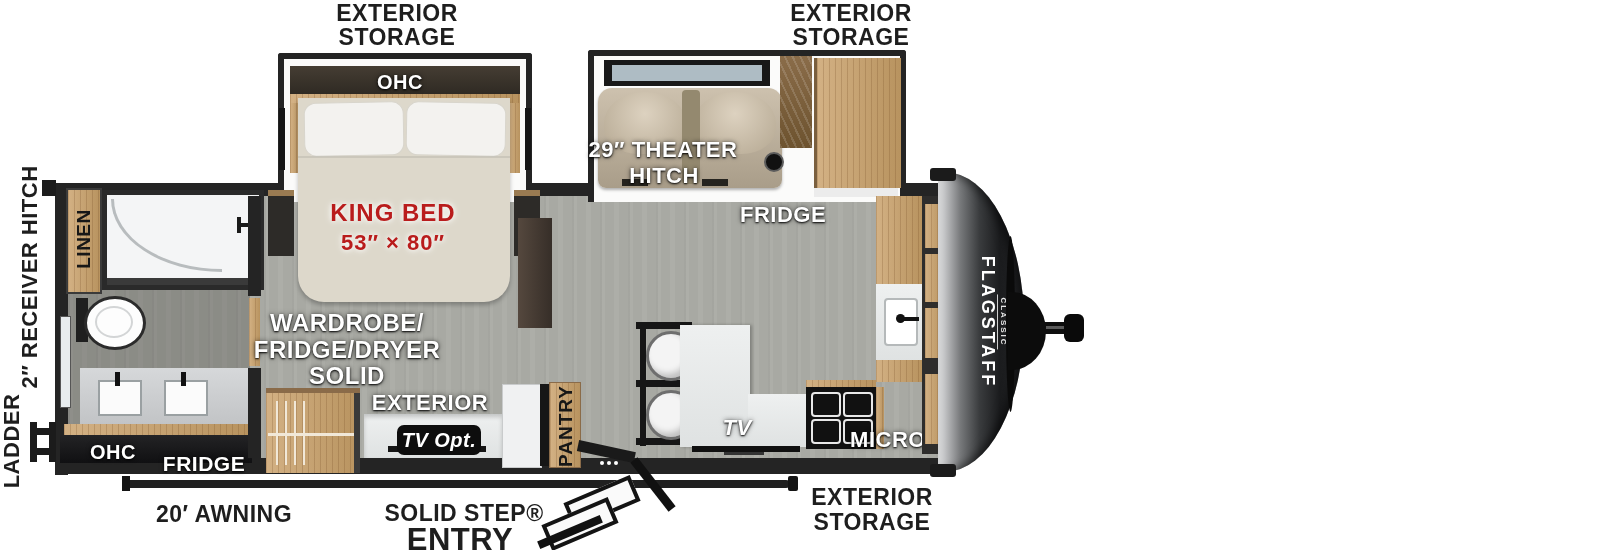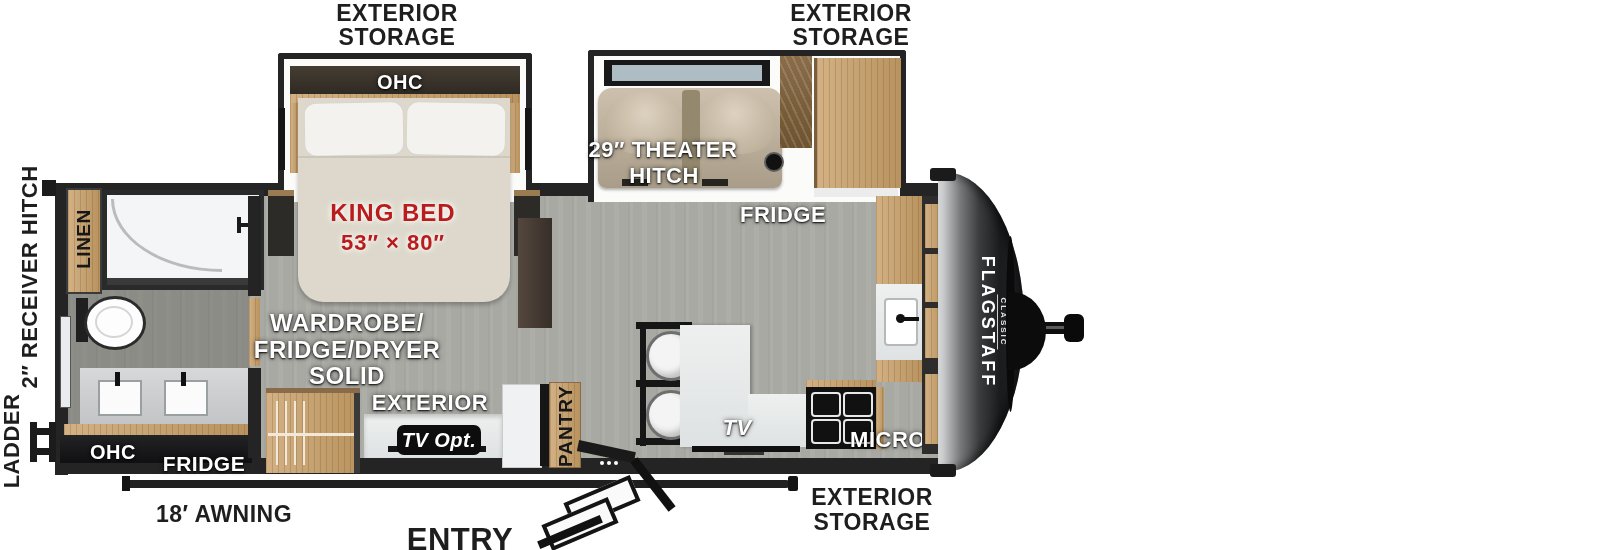--- a/index.html
+++ b/index.html
@@ -220,20 +220,21 @@
 
   <span class="lbl out" style="left:397px;top:13px;font-size:23px;">EXTERIOR</span>
   <span class="lbl out" style="left:397px;top:37px;font-size:23px;">STORAGE</span>
 
   <span class="lbl out" style="left:851px;top:13px;font-size:23px;">EXTERIOR</span>
   <span class="lbl out" style="left:851px;top:37px;font-size:23px;">STORAGE</span>
 
   <span class="lbl rot out" style="left:30px;top:277px;font-size:22px;">2″ RECEIVER HITCH</span>
   <span class="lbl rot out" style="left:12px;top:441px;font-size:22px;">LADDER</span>
 
-  <span class="lbl out" style="left:224px;top:514px;font-size:23px;">18′ AWNING</span>
-
+  <span class="lbl out" style="left:224px;top:514px;font-size:23px;">20′ AWNING</span>
+
+  <span class="lbl out" style="left:464px;top:513px;font-size:23px;">SOLID STEP®</span>
   <span class="lbl out" style="left:460px;top:539px;font-size:31px;">ENTRY</span>
 
   <span class="lbl out" style="left:872px;top:497px;font-size:23px;">EXTERIOR</span>
   <span class="lbl out" style="left:872px;top:522px;font-size:23px;">STORAGE</span>
 
 </div>
 
 </body></html>

